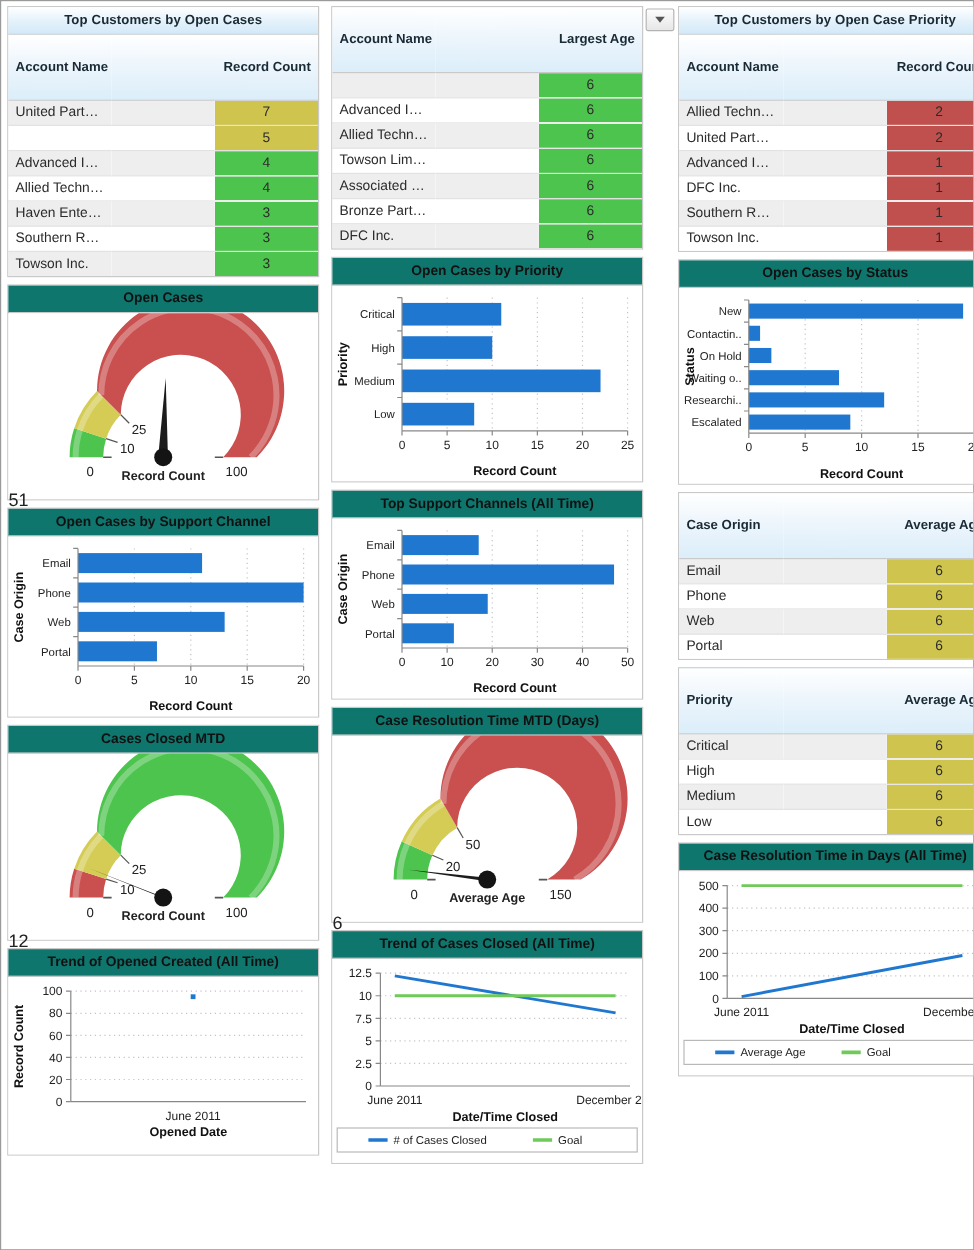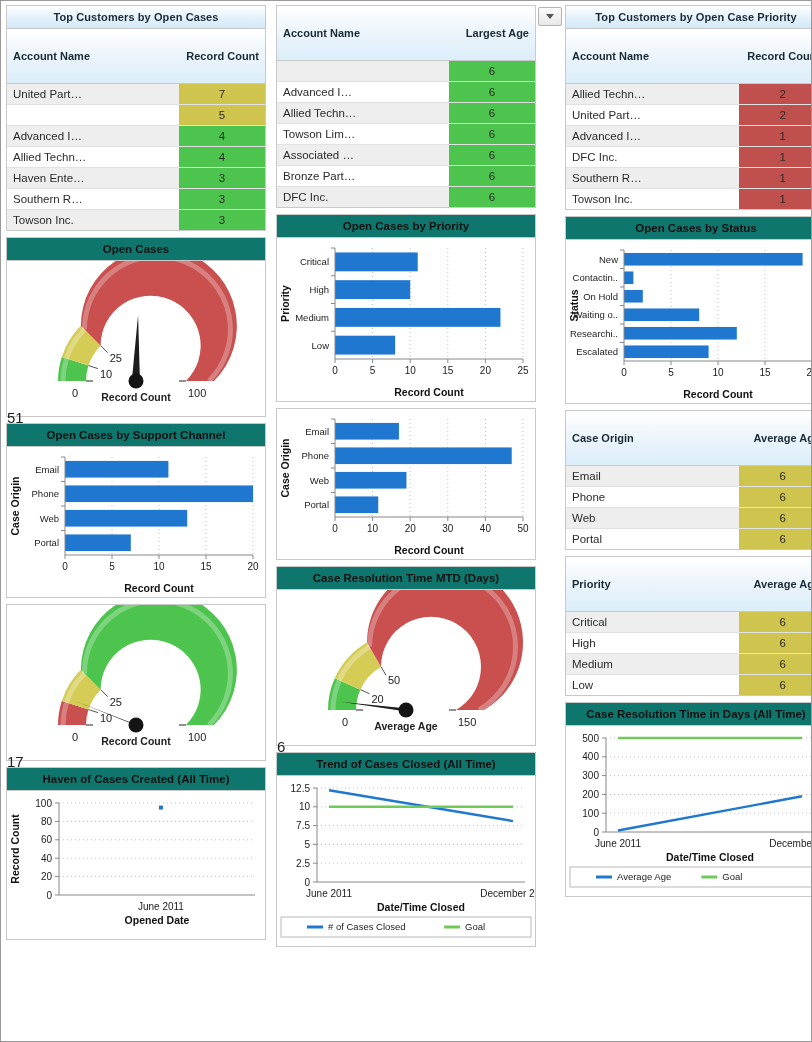--- a/index.html
+++ b/index.html
@@ -210,44 +210,45 @@
             <text x="199" y="123" font-size="10" fill="#222" text-anchor="middle" font-family="&quot;Liberation Sans&quot;,sans-serif">15</text>
             <line x1="246" y1="108" x2="246" y2="112" stroke="#888" stroke-width="1"></line>
             <text x="246" y="123" font-size="10" fill="#222" text-anchor="middle" font-family="&quot;Liberation Sans&quot;,sans-serif">20</text>
             <text x="152" y="145" font-size="10.5" fill="#111" text-anchor="middle" font-weight="bold" font-family="&quot;Liberation Sans&quot;,sans-serif">Record Count</text>
             <text x="0" y="0" font-size="10.5" fill="#111" text-anchor="middle" font-weight="bold" font-family="&quot;Liberation Sans&quot;,sans-serif" transform="translate(12,59) rotate(-90)">Case Origin</text>
           </svg>
         </div>
     </div>
 
     <div class="panel">
+      <div class="ch-title">Cases Closed MTD</div>
       <div class="ch-body">
         <div class="gauge-wrap"><svg width="258" height="155">
               <path d="M51,119.99999999999999 A78,78 0 0,1 54.81759172897803,95.89667443875409 L81.44717418524232,104.54915028125262 A50,50 0 0,0 79,120 Z" fill="#c9504f"></path>
               <path d="M56,119.99999999999999 A73,73 0 0,1 59.5728743104538,97.44175941062883" fill="none" stroke="#ffffff" stroke-opacity="0.28" stroke-width="5"></path>
               <path d="M54.81759172897803,95.89667443875409 A78,78 0 0,1 73.8456710674493,64.84567106744929 L93.64466094067262,84.64466094067262 A50,50 0 0,0 81.44717418524232,104.54915028125262 Z" fill="#d4cc55"></path>
               <path d="M59.5728743104538,97.44175941062883 A73,73 0 0,1 77.38120497338204,68.38120497338203" fill="none" stroke="#ffffff" stroke-opacity="0.28" stroke-width="5"></path>
               <path d="M73.8456710674493,64.84567106744929 A78,78 0 1,1 207,120 L179,120 A50,50 0 1,0 93.64466094067262,84.64466094067262 Z" fill="#4dc44d"></path>
               <path d="M77.38120497338204,68.38120497338203 A73,73 0 1,1 202,120" fill="none" stroke="#ffffff" stroke-opacity="0.28" stroke-width="5"></path>
               <line x1="79" y1="120" x2="86" y2="120" stroke="#555" stroke-width="1.3"></line>
               <line x1="179" y1="120" x2="172" y2="120" stroke="#555" stroke-width="1.3"></line>
               <line x1="81.44717418524232" y1="104.54915028125262" x2="90.95773934819385" y2="107.6393202250021" stroke="#555" stroke-width="1"></line>
               <text x="92.95773934819385" y="116.6393202250021" font-size="11" fill="#222" font-family="&quot;Liberation Sans&quot;,sans-serif">10</text>
               <line x1="93.64466094067262" y1="84.64466094067262" x2="100.7157287525381" y2="91.7157287525381" stroke="#555" stroke-width="1"></line>
               <text x="102.7157287525381" y="100.7157287525381" font-size="11" fill="#222" font-family="&quot;Liberation Sans&quot;,sans-serif">25</text>
               <text x="65" y="136" font-size="11" fill="#222" font-family="&quot;Liberation Sans&quot;,sans-serif">0</text>
               <text x="181" y="136" font-size="11" fill="#222" font-family="&quot;Liberation Sans&quot;,sans-serif">100</text>
               <path d="M125,118 L67.6347519313754,95.70377952281125 L133,122 Z" fill="#1c1c1c"></path>
               <circle cx="129" cy="120" r="7.5" fill="#141414"></circle>
-            </svg><div class="gauge-val">17</div><div class="gauge-cap">Record Count</div></div>
+            </svg><div class="gauge-val">12</div><div class="gauge-cap">Record Count</div></div>
       </div>
     </div>
 
     <div class="panel">
-      <div class="ch-title">Haven of Cases Created (All Time)</div>
+      <div class="ch-title">Trend of Opened Created (All Time)</div>
       <div class="ch-body bc">
           <svg width="258" height="148">
             <line x1="52" y1="85.6" x2="248" y2="85.6" stroke="#c4c4c4" stroke-width="1" stroke-dasharray="1,3"></line>
             <line x1="52" y1="67.19999999999999" x2="248" y2="67.19999999999999" stroke="#c4c4c4" stroke-width="1" stroke-dasharray="1,3"></line>
             <line x1="52" y1="48.800000000000004" x2="248" y2="48.800000000000004" stroke="#c4c4c4" stroke-width="1" stroke-dasharray="1,3"></line>
             <line x1="52" y1="30.39999999999999" x2="248" y2="30.39999999999999" stroke="#c4c4c4" stroke-width="1" stroke-dasharray="1,3"></line>
             <line x1="52" y1="12" x2="248" y2="12" stroke="#c4c4c4" stroke-width="1" stroke-dasharray="1,3"></line>
             <line x1="52" y1="12" x2="52" y2="104" stroke="#888" stroke-width="1"></line>
             <line x1="52" y1="104" x2="248" y2="104" stroke="#888" stroke-width="1"></line>
             <line x1="48" y1="104" x2="52" y2="104" stroke="#888" stroke-width="1"></line>
@@ -356,20 +357,21 @@
             <text x="208.4" y="136" font-size="10" fill="#222" text-anchor="middle" font-family="&quot;Liberation Sans&quot;,sans-serif">20</text>
             <line x1="246" y1="121" x2="246" y2="125" stroke="#888" stroke-width="1"></line>
             <text x="246" y="136" font-size="10" fill="#222" text-anchor="middle" font-family="&quot;Liberation Sans&quot;,sans-serif">25</text>
             <text x="152" y="158" font-size="10.5" fill="#111" text-anchor="middle" font-weight="bold" font-family="&quot;Liberation Sans&quot;,sans-serif">Record Count</text>
             <text x="0" y="0" font-size="10.5" fill="#111" text-anchor="middle" font-weight="bold" font-family="&quot;Liberation Sans&quot;,sans-serif" transform="translate(12,65.5) rotate(-90)">Priority</text>
           </svg>
         </div>
     </div>
 
     <div class="panel">
+      <div class="ch-title">Top Support Channels (All Time)</div>
       <div class="ch-body bc">
           <svg width="258" height="150">
             <line x1="95.6" y1="10" x2="95.6" y2="108" stroke="#c4c4c4" stroke-width="1" stroke-dasharray="1,3"></line>
             <line x1="133.2" y1="10" x2="133.2" y2="108" stroke="#c4c4c4" stroke-width="1" stroke-dasharray="1,3"></line>
             <line x1="170.8" y1="10" x2="170.8" y2="108" stroke="#c4c4c4" stroke-width="1" stroke-dasharray="1,3"></line>
             <line x1="208.4" y1="10" x2="208.4" y2="108" stroke="#c4c4c4" stroke-width="1" stroke-dasharray="1,3"></line>
             <line x1="246" y1="10" x2="246" y2="108" stroke="#c4c4c4" stroke-width="1" stroke-dasharray="1,3"></line>
             <rect x="58" y="13.92" width="63.92" height="16.66" fill="#1f77d0"></rect>
             <text x="52" y="25.75" font-size="9.5" fill="#222" text-anchor="end" font-family="&quot;Liberation Sans&quot;,sans-serif">Email</text>
             <line x1="54" y1="10" x2="58" y2="10" stroke="#888" stroke-width="1"></line>

